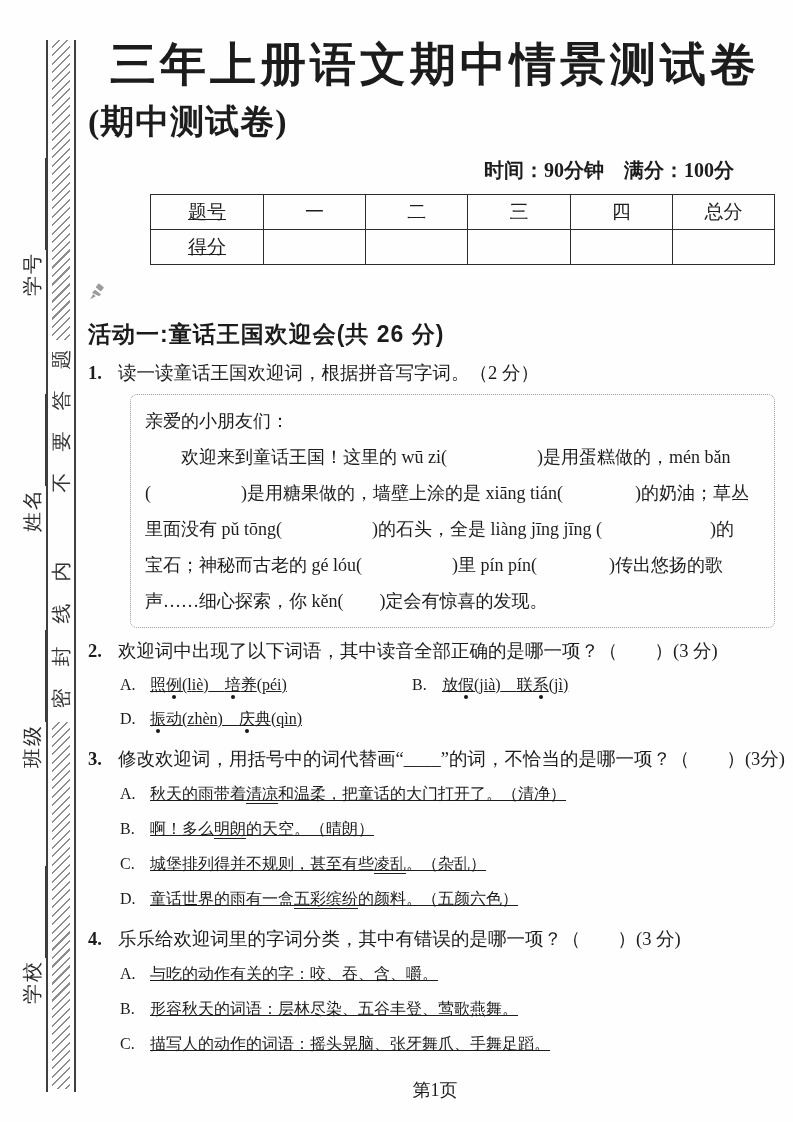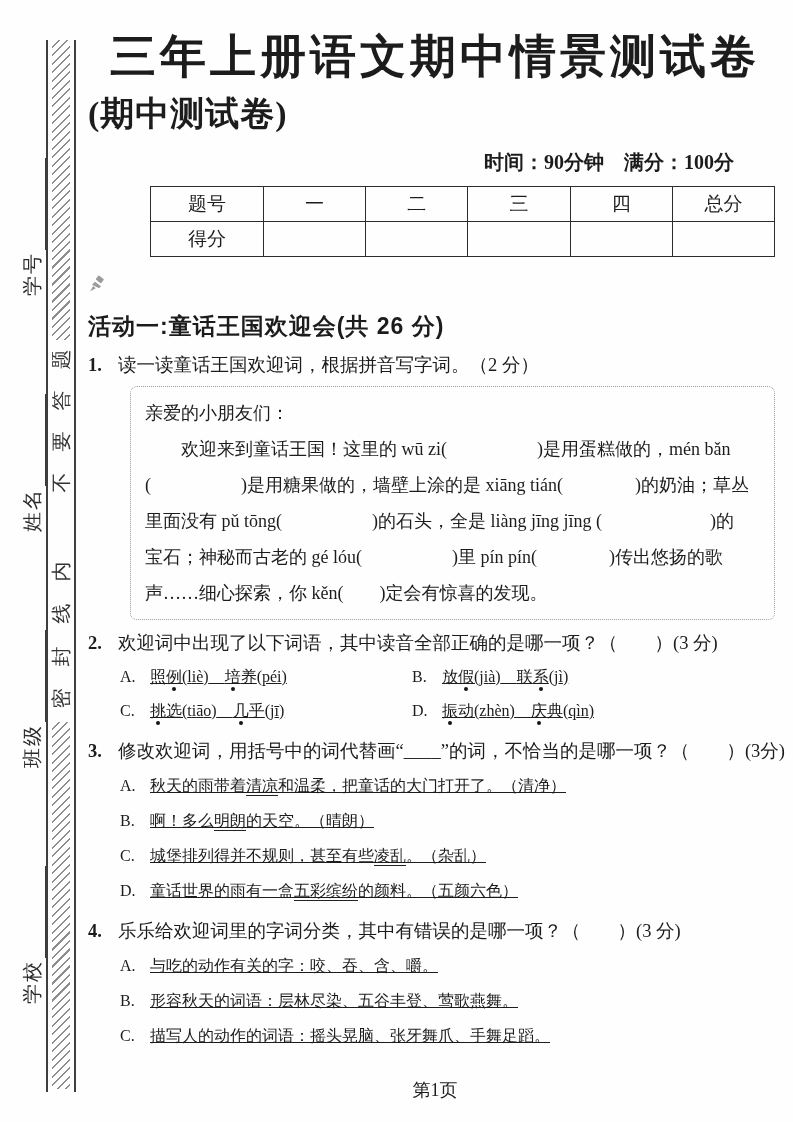--- a/index.html
+++ b/index.html
@@ -21,28 +21,28 @@
     background:repeating-linear-gradient(135deg,transparent 0 4.5px,#8d8d8d 4.5px 6px);}
   .hatch.top{top:0;height:300px;}
   .hatch.bottom{top:682px;bottom:3px;}
   .seal-group{position:absolute;left:0;right:0;display:flex;flex-direction:column;
     justify-content:space-between;align-items:center;font-size:20px;color:#333;}
   .seal-group.g1{top:306px;height:150px;}
   .seal-group.g2{top:518px;height:154px;}
   .seal-group span{display:block;transform:rotate(-90deg);}
 
   
-  .main{position:absolute;left:88px;top:28px;width:694px;}
+  .main{position:absolute;left:88px;top:36px;width:694px;}
   .title{margin:0;text-align:center;font-size:46px;font-weight:bold;letter-spacing:4px;line-height:1.25;}
   .subtitle{margin:6px 0 0;font-size:34px;font-weight:bold;letter-spacing:1px;line-height:1.3;}
   .meta{margin-top:12px;text-align:right;padding-right:48px;font-weight:bold;font-size:20px;line-height:1.4;}
 
   table.score{margin:10px 0 0 62px;border-collapse:collapse;table-layout:fixed;width:625px;}
   table.score td{border:1.6px solid #2c2c2c;height:34px;text-align:center;font-size:19px;padding:0;}
-  table.score td.first{width:112px;}
+  table.score td.first{width:112px;text-decoration:underline;}
 
   .intro{margin-top:14px;display:flex;align-items:flex-start;gap:6px;
     font-family:"Liberation Sans","DejaVu Sans",sans-serif;font-weight:bold;font-size:19px;line-height:26px;}
   .intro .pin{flex:0 0 auto;margin-top:3px;}
   .section-title{margin-top:10px;text-align:left;
     font-family:"Liberation Sans","DejaVu Sans",sans-serif;font-weight:bold;font-size:23px;line-height:1.4;letter-spacing:1px;}
 
   .question{margin-top:10px;}
   .stem{display:flex;font-size:18.5px;line-height:26px;white-space:nowrap;}
   .q-num{width:30px;flex:0 0 auto;font-weight:bold;}
@@ -164,21 +164,20 @@
           </div>
         </div>
         <div class="question">
           <div class="stem">
             <span class="q-num">2.</span>
             <span class="q-text">欢迎词中出现了以下词语，其中读音全部正确的是哪一项？（　　）(3 分)</span>
           </div>
           <div class="opts grid2">
             <div class="option"><span class="opt-label">A.</span><span class="opt-text"><span>照</span><span class="dotc">例</span><span>(</span><span>l</span><span>i</span><span>è</span><span>)</span><span>　</span><span class="dotc">培</span><span>养</span><span>(</span><span>p</span><span>é</span><span>i</span><span>)</span></span></div>
             <div class="option"><span class="opt-label">B.</span><span class="opt-text"><span>放</span><span class="dotc">假</span><span>(</span><span>j</span><span>i</span><span>à</span><span>)</span><span>　</span><span>联</span><span class="dotc">系</span><span>(</span><span>j</span><span>ì</span><span>)</span></span></div>
-            <div class="option"><span class="opt-label">C.</span><span class="opt-text"><span class="dotc">挑</span><span>选</span><span>(</span><span>t</span><span>i</span><span>ā</span><span>o</span><span>)</span><span>　</span><span class="dotc">几</span><span>乎</span><span>(</span><span>j</span><span>ī</span><span>)</span></span></div>
             <div class="option"><span class="opt-label">D.</span><span class="opt-text"><span class="dotc">振</span><span>动</span><span>(</span><span>z</span><span>h</span><span>è</span><span>n</span><span>)</span><span>　</span><span class="dotc">庆</span><span>典</span><span>(</span><span>q</span><span>ì</span><span>n</span><span>)</span></span></div>
           </div>
         </div>
         <div class="question">
           <div class="stem">
             <span class="q-num">3.</span>
             <span class="q-text">修改欢迎词，用括号中的词代替画“____”的词，不恰当的是哪一项？（　　）(3分)</span>
           </div>
           <div class="opts list">
             <div class="option"><span class="opt-label">A.</span><span class="opt-text"><span>秋</span><span>天</span><span>的</span><span>雨</span><span>带</span><span>着</span><span class="ul">清</span><span class="ul">凉</span><span>和</span><span>温</span><span>柔</span><span>，</span><span>把</span><span>童</span><span>话</span><span>的</span><span>大</span><span>门</span><span>打</span><span>开</span><span>了</span><span>。</span><span>（</span><span>清</span><span>净</span><span>）</span></span></div>

